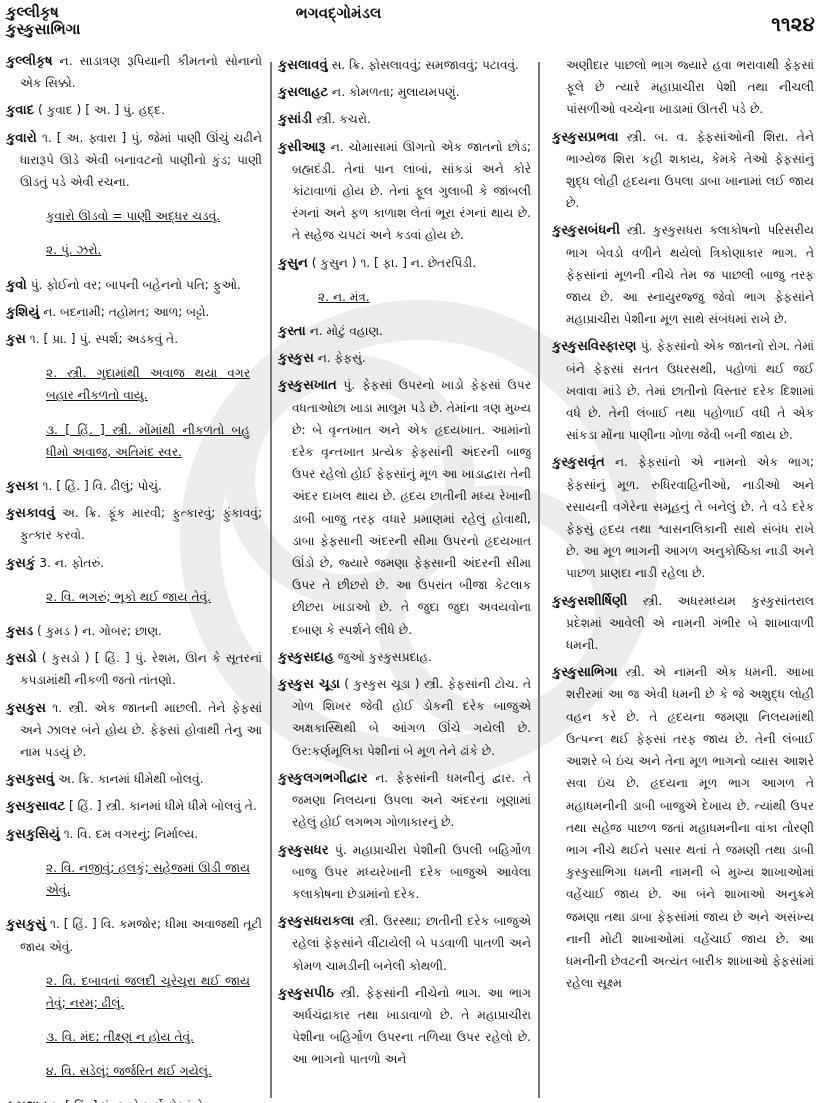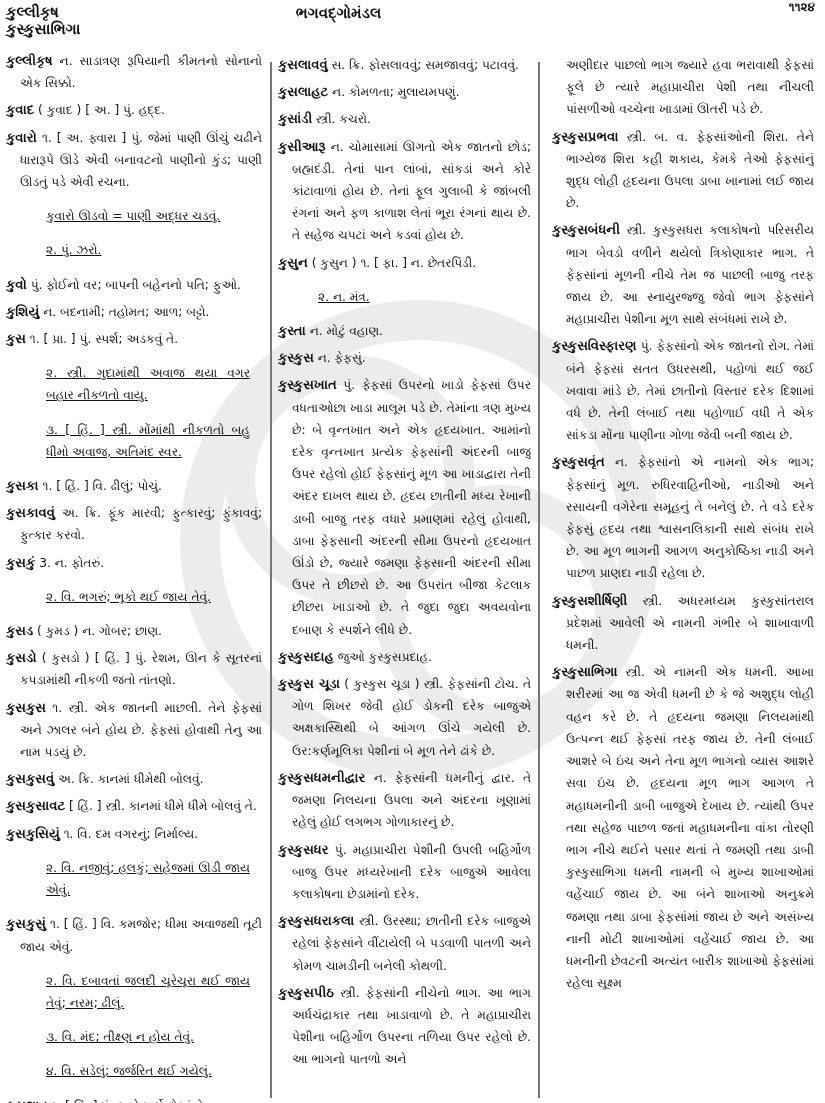--- a/index.html
+++ b/index.html
@@ -15,21 +15,21 @@
     position: absolute; top: 0; left: 0; width: 825px; height: 40px;
   }
   .guide-words {
     position: absolute; left: 6px; top: 4px; font-size: 15px; font-weight: 700; line-height: 17px;
   }
   .running-title {
     position: absolute; left: 0; width: 677px; top: 4px; text-align: center;
     font-size: 15px; font-weight: 700;
   }
   .page-number {
-    position: absolute; right: 10px; top: 0; font-size: 12px; font-weight: 700;
+    position: absolute; right: 10px; top: 12px; font-size: 20px; font-weight: 700;
   }
   .columns {
     position: absolute; top: 48px; left: 0; width: 825px; height: 1055px;
   }
   .col {
     position: absolute; top: 0; height: 1055px; overflow: hidden;
     font-size: 12.2px; line-height: 22.2px; text-align: justify;
   }
   .col-1 { left: 6px; width: 256px; padding-top: 2px; }
   .col-2 { left: 278px; width: 253px; padding-top: 6px; }
@@ -89,21 +89,21 @@
       <div class="entry"><span class="headword">કુસલાવવું</span><span> સ. ક્રિ. ફોસલાવવું; સમજાવવું; પટાવવું.</span></div>
       <div class="entry"><span class="headword">કુસલાહટ</span><span> ન. કોમળતા; મુલાયમપણું.</span></div>
       <div class="entry"><span class="headword">કુસાંડી</span><span> સ્ત્રી. કચરો.</span></div>
       <div class="entry"><span class="headword">કુસીઆરૂ</span><span> ન. ચોમાસામાં ઊગતો એક જાતનો છોડ; બ્રહ્મદંડી. તેનાં પાન લાંબાં, સાંકડાં અને કોરે કાંટાવાળાં હોય છે. તેનાં ફૂલ ગુલાબી કે જાંબલી રંગનાં અને ફળ કાળાશ લેતાં ભૂરા રંગનાં થાય છે. તે સહેજ ચપટાં અને કડવાં હોય છે.</span></div>
       <div class="entry"><span class="headword">કુસુન</span><span> ( કુસુન ) ૧. [ ફા. ] ન. છેતરપિંડી.</span><div class="sub">૨. ન. મંત્ર.</div></div>
       <div class="entry"><span class="headword">કુસ્તા</span><span> ન. મોટું વહાણ.</span></div>
       <div class="entry"><span class="headword">કુસ્કુસ</span><span> ન. ફેફસું.</span></div>
       <div class="entry"><span class="headword">કુસ્કુસખાત</span><span> પું. ફેફસાં ઉપરનો ખાડો ફેફસાં ઉપર વધતાઓછા ખાડા માલૂમ પડે છે. તેમાંના ત્રણ મુખ્ય છે: બે વૃન્તખાત અને એક હૃદયખાત. આમાંનો દરેક વૃન્તખાત પ્રત્યેક ફેફસાંની અંદરની બાજુ ઉપર રહેલો હોઈ ફેફસાંનું મૂળ આ ખાડાદ્વારા તેની અંદર દાખલ થાય છે. હૃદય છાતીની મધ્ય રેખાની ડાબી બાજુ તરફ વધારે પ્રમાણમાં રહેલું હોવાથી, ડાબા ફેફસાની અંદરની સીમા ઉપરનો હૃદયખાત ઊંડો છે, જ્યારે જમણા ફેફસાની અંદરની સીમા ઉપર તે છીછરો છે. આ ઉપરાંત બીજા કેટલાક છીછરા ખાડાઓ છે. તે જુદા જુદા અવયવોના દબાણ કે સ્પર્શને લીધે છે.</span></div>
       <div class="entry"><span class="headword">કુસ્કુસદાહ</span><span> જુઓ કુસ્કુસપ્રદાહ.</span></div>
       <div class="entry"><span class="headword">કુસ્કુસ ચૂડા</span><span> ( કુસ્કુસ ચૂડા ) સ્ત્રી. ફેફસાંની ટોચ. તે ગોળ શિખર જેવી હોઈ ડોકની દરેક બાજુએ અક્ષકાસ્થિથી બે આંગળ ઊંચે ગયેલી છે. ઉર:કર્ણમૂલિકા પેશીનાં બે મૂળ તેને ઢાંકે છે.</span></div>
-      <div class="entry"><span class="headword">કુસ્કુસધમનીદ્વાર</span><span> ન. ફેફસાંની ધમનીનું દ્વાર. તે જમણા નિલયના ઉપલા અને અંદરના ખૂણામાં રહેલું હોઈ લગભગ ગોળાકારનું છે.</span></div>
+      <div class="entry"><span class="headword">કુસ્કુલગભગીદ્વાર</span><span> ન. ફેફસાંની ધમનીનું દ્વાર. તે જમણા નિલયના ઉપલા અને અંદરના ખૂણામાં રહેલું હોઈ લગભગ ગોળાકારનું છે.</span></div>
       <div class="entry"><span class="headword">કુસ્કુસધર</span><span> પું. મહાપ્રાચીરા પેશીની ઉપલી બહિર્ગોળ બાજુ ઉપર મધ્યરેખાની દરેક બાજુએ આવેલા કલાકોષના છેડામાંનો દરેક.</span></div>
       <div class="entry"><span class="headword">કુસ્કુસધરાકલા</span><span> સ્ત્રી. ઉરસ્થા; છાતીની દરેક બાજુએ રહેલાં ફેફસાંને વીંટાયેલી બે પડવાળી પાતળી અને કોમળ ચામડીની બનેલી કોથળી.</span></div>
       <div class="entry"><span class="headword">કુસ્કુસપીઠ</span><span> સ્ત્રી. ફેફસાંની નીચેનો ભાગ. આ ભાગ અર્ધચંદ્રાકાર તથા ખાડાવાળો છે. તે મહાપ્રાચીરા પેશીના બહિર્ગોળ ઉપરના તળિયા ઉપર રહેલો છે. આ ભાગનો પાતળો અને</span></div>
     </div>
   <div class="col col-3">
       <div class="cont">અણીદાર પાછલો ભાગ જ્યારે હવા ભરાવાથી ફેફસાં ફૂલે છે ત્યારે મહાપ્રાચીરા પેશી તથા નીચલી પાંસળીઓ વચ્ચેના ખાડામાં ઊતરી પડે છે.</div>
       <div class="entry"><span class="headword">કુસ્કુસપ્રભવા</span><span> સ્ત્રી. બ. વ. ફેફસાંઓની શિરા. તેને ભાગ્યેજ શિરા કહી શકાય, કેમકે તેઓ ફેફસાંનું શુદ્ધ લોહી હૃદયના ઉપલા ડાબા ખાનામાં લઈ જાય છે.</span></div>
       <div class="entry"><span class="headword">કુસ્કુસબંધની</span><span> સ્ત્રી. કુસ્કુસધરા કલાકોષનો પરિસરીય ભાગ બેવડો વળીને થયેલો ત્રિકોણાકાર ભાગ. તે ફેફસાંનાં મૂળની નીચે તેમ જ પાછલી બાજુ તરફ જાય છે. આ સ્નાયુરજ્જુ જેવો ભાગ ફેફસાંને મહાપ્રાચીરા પેશીના મૂળ સાથે સંબંધમાં રાખે છે.</span></div>
       <div class="entry"><span class="headword">કુસ્કુસવિસ્ફારણ</span><span> પું. ફેફસાંનો એક જાતનો રોગ. તેમાં બંને ફેફસાં સતત ઉધરસથી, પહોળાં થઈ જઈ ખવાવા માંડે છે. તેમાં છાતીનો વિસ્તાર દરેક દિશામાં વધે છે. તેની લંબાઈ તથા પહોળાઈ વધી તે એક સાંકડા મોંના પાણીના ગોળા જેવી બની જાય છે.</span></div>
       <div class="entry"><span class="headword">કુસ્કુસવૃંત</span><span> ન. ફેફસાંનો એ નામનો એક ભાગ; ફેફસાંનું મૂળ. રુધિરવાહિનીઓ, નાડીઓ અને રસાયની વગેરેના સમૂહનું તે બનેલું છે. તે વડે દરેક ફેફસું હૃદય તથા શ્વાસનલિકાની સાથે સંબંધ રાખે છે. આ મૂળ ભાગની આગળ અનુકોષ્ઠિકા નાડી અને પાછળ પ્રાણદા નાડી રહેલા છે.</span></div>

